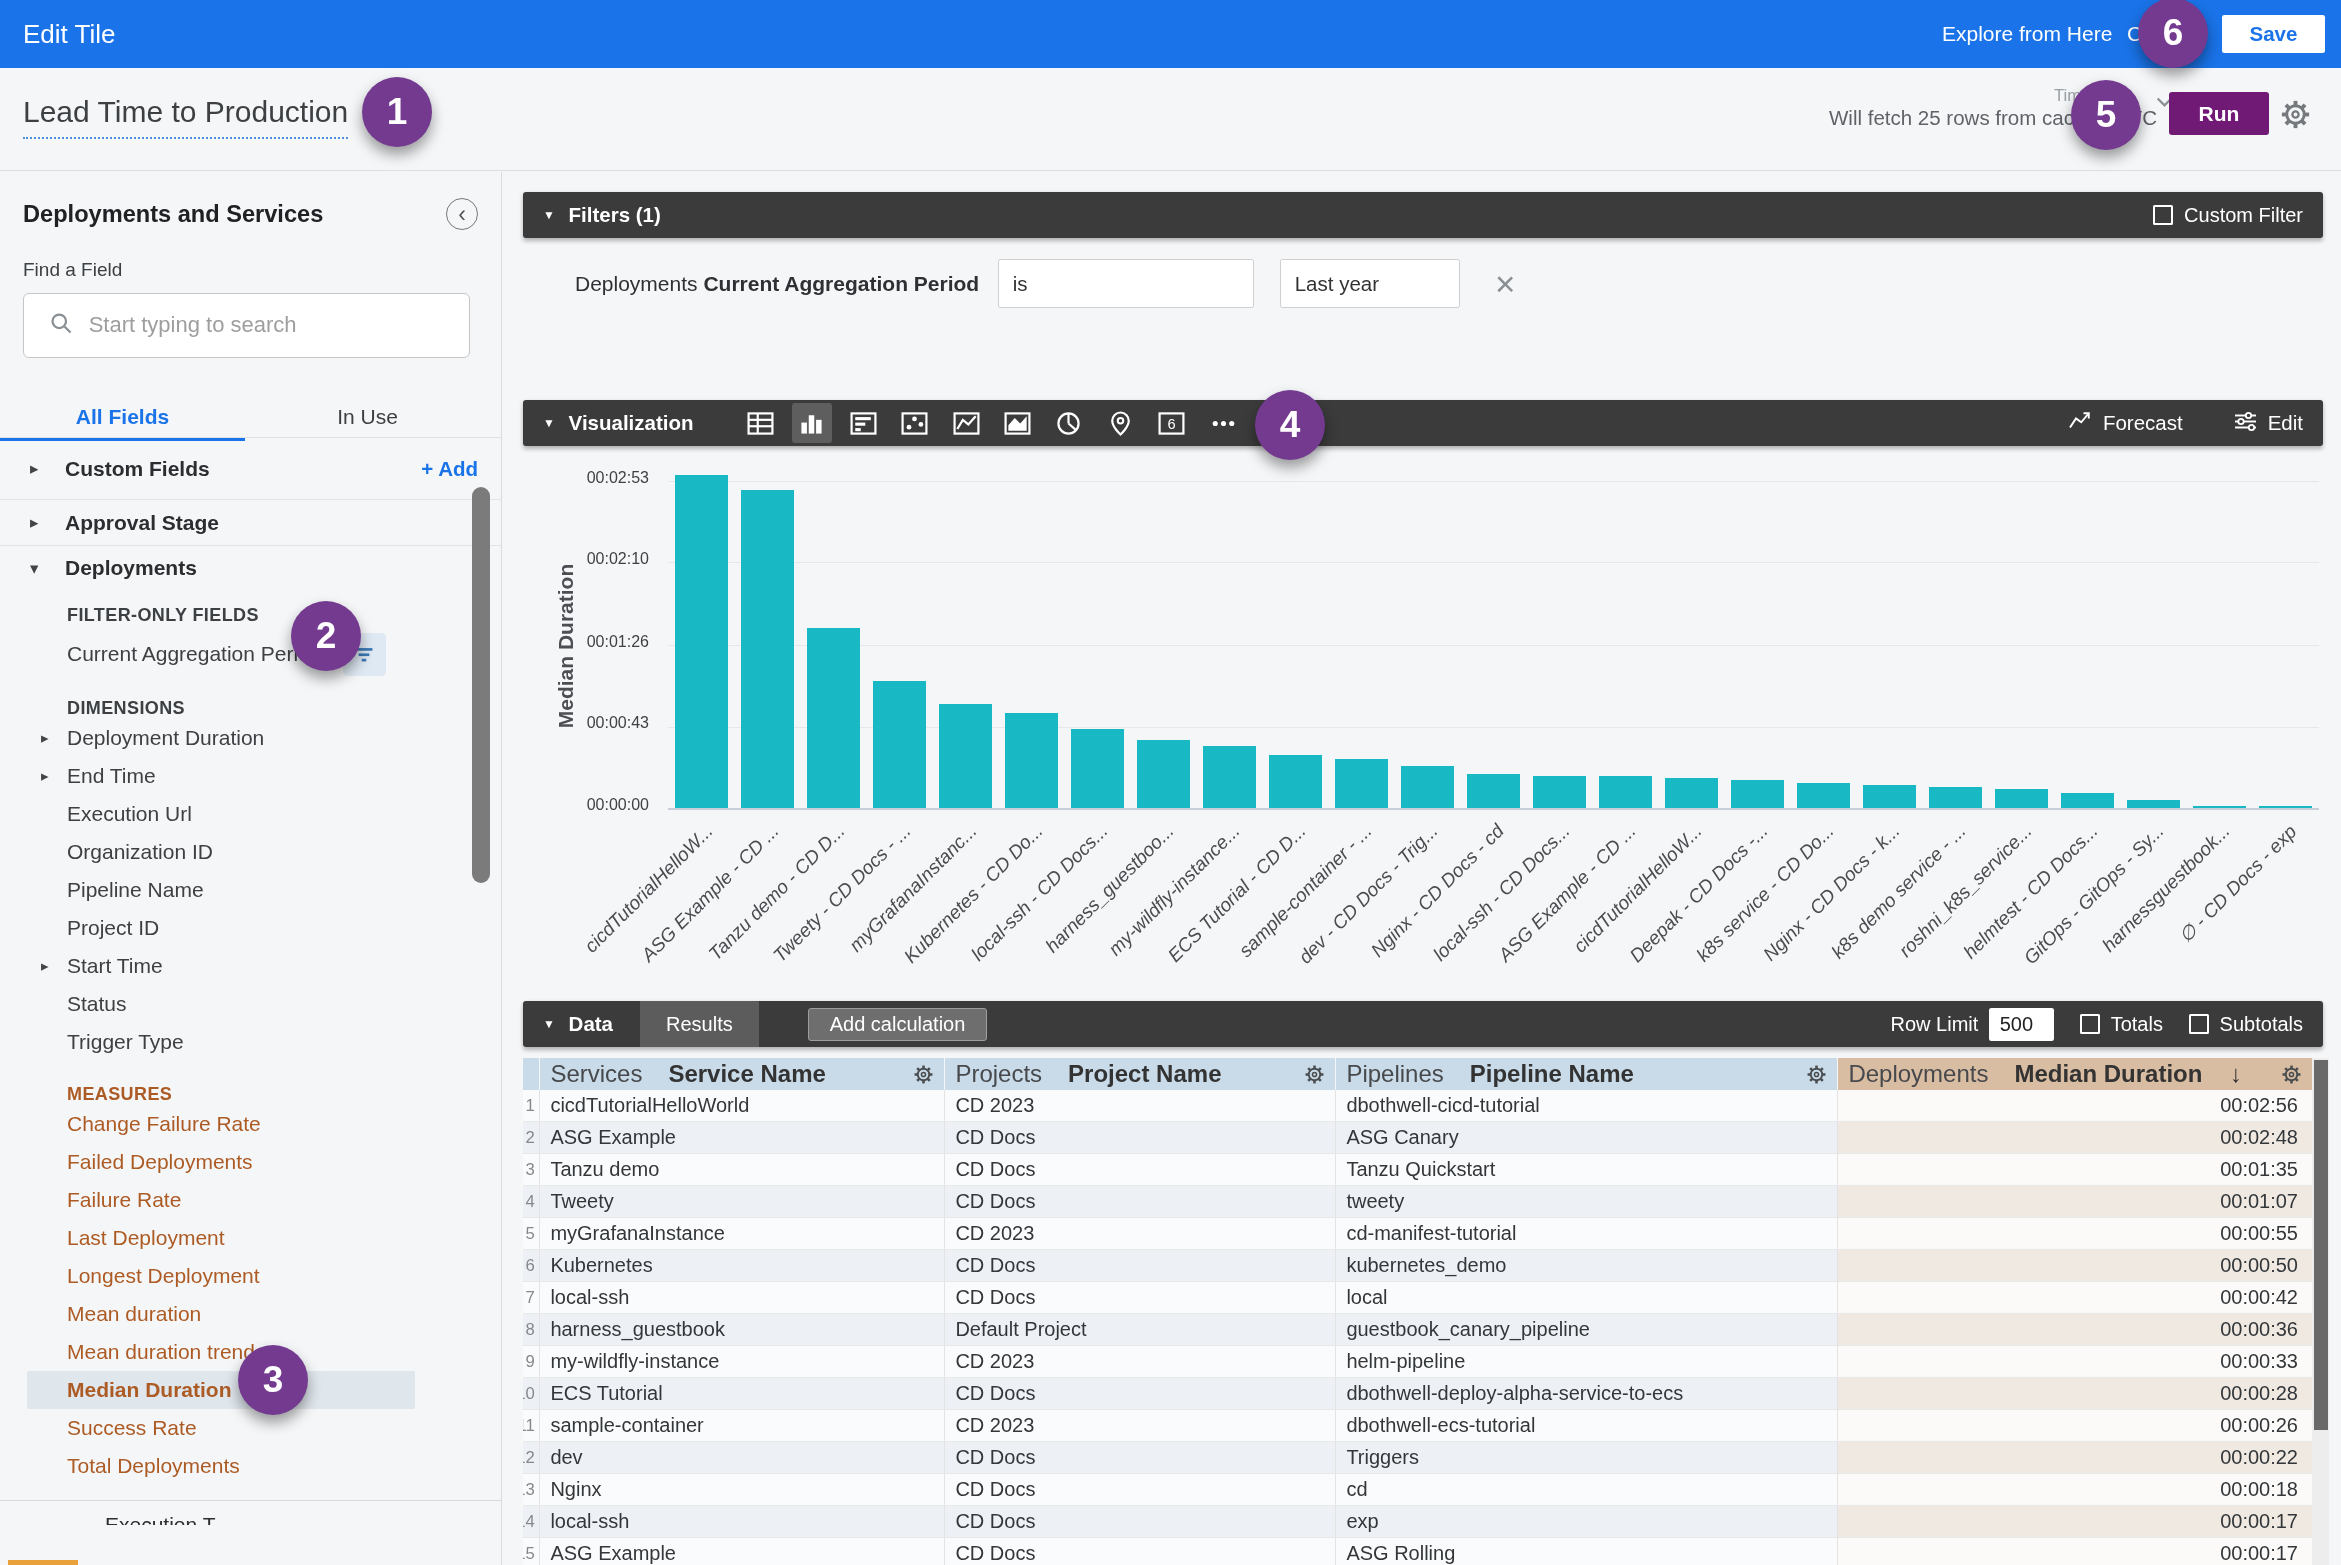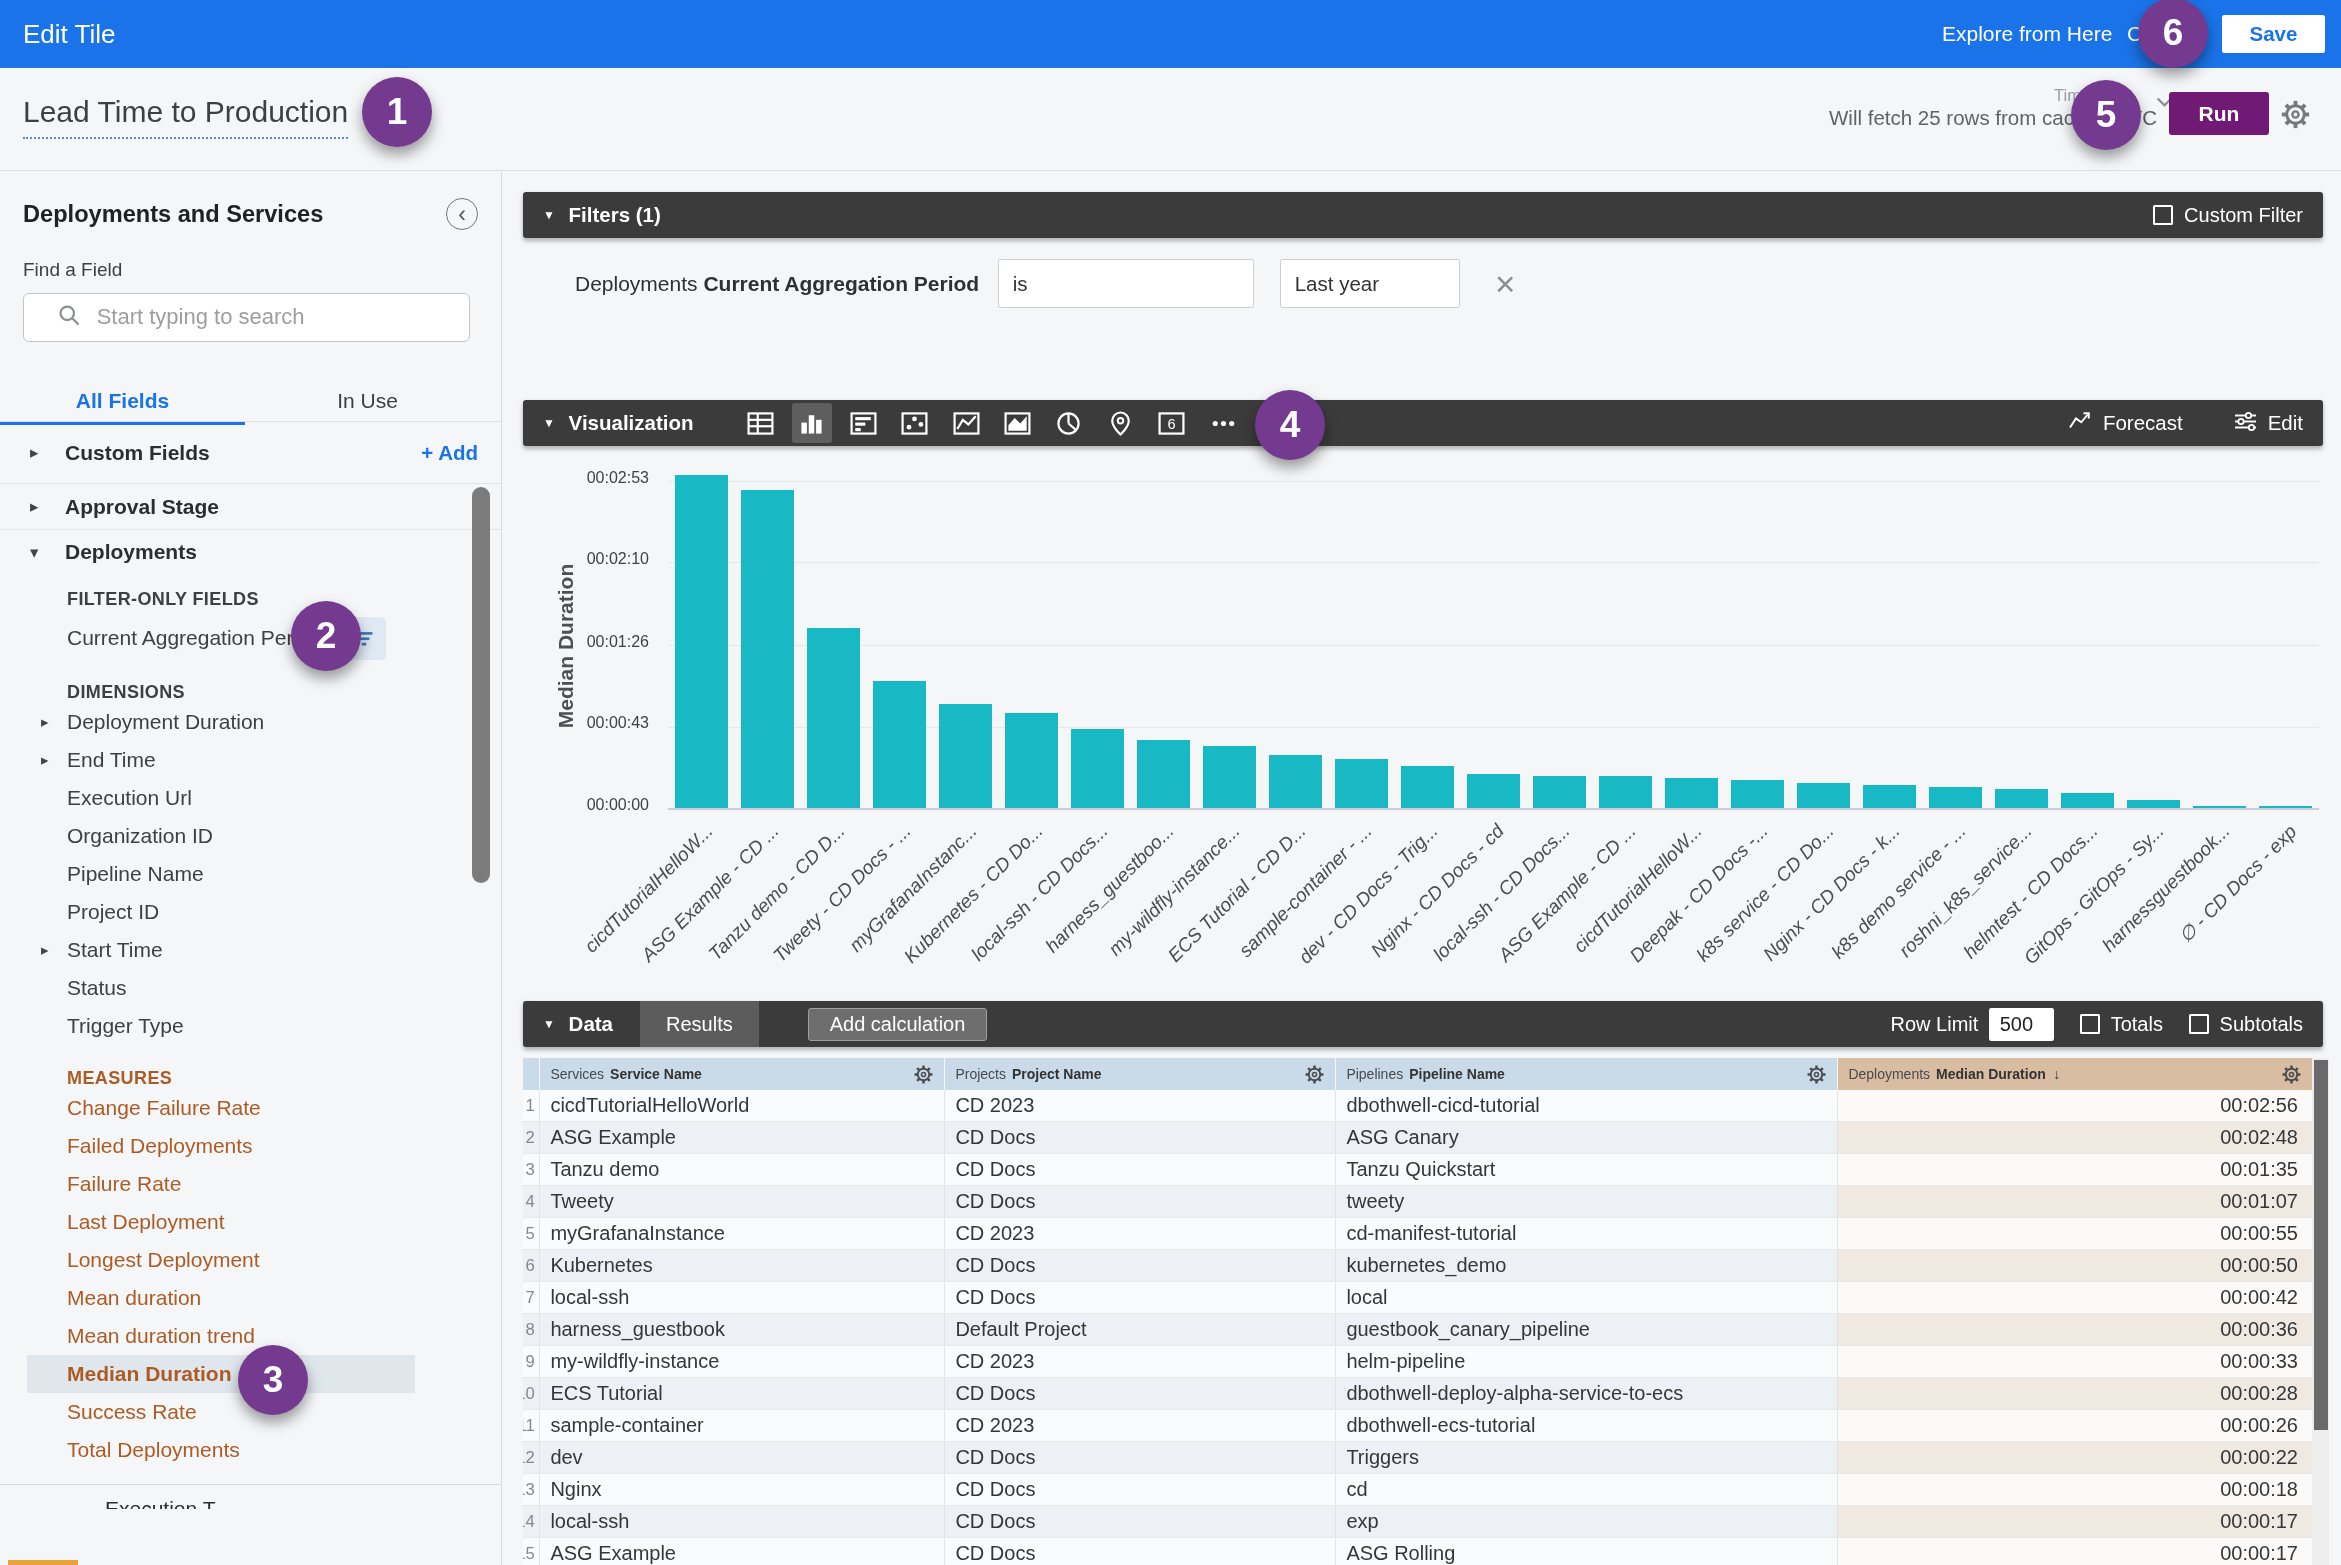--- a/index.html
+++ b/index.html
@@ -31,22 +31,22 @@
     font-size:37px; font-weight:700; display:flex; align-items:center; justify-content:center;
     box-shadow:0 7.6px 13.7px rgba(0,0,0,.38); z-index:60; }
   
   .sidebar { position:absolute; left:0; top:172px; width:502px; height:1394px; background:#f5f6f8;
     border-right:1.5px solid #d9dbde; overflow:hidden; padding-top:27px; z-index:4; }
   .sb-head { display:flex; align-items:center; padding:0 23px; height:30px; }
   .sb-head .t { font-size:23.6px; font-weight:700; color:#202124; }
   .collapse-btn { margin-left:auto; width:32px; height:32px; border:1.5px solid #777; border-radius:50%;
     display:flex; align-items:center; justify-content:center; color:#555; font-size:23px; cursor:pointer; }
   .find-label { margin:30px 23px 0; font-size:19px; color:#3c4043; height:23px; }
-  .search-box { margin:10.7px 23px 0; width:447px; height:49px; background:#fff; border:1.5px solid #c6c6c6; border-radius:6px;
-    display:flex; align-items:center; padding:0 32px; }
+  .search-box { margin:10.7px 23px 0; width:447px; height:65px; background:#fff; border:1.5px solid #c6c6c6; border-radius:6px;
+    display:flex; align-items:center; padding:0 24px; }
   .search-box input { border:none; outline:none; font-size:22px; color:#333; margin-left:13.7px; width:365px;
     font-family:"Liberation Sans",sans-serif; background:transparent; }
   .search-box input::placeholder { color:#9e9e9e; }
   .sb-tabs { margin-top:43px; height:33px; display:flex; position:relative; }
   .sb-tab { width:245px; display:flex; align-items:center; justify-content:center; font-size:21px; cursor:pointer; }
   .sb-tab.active { color:#1a73e8; font-weight:700; }
   .sb-tab.idle { color:#3c4043; }
   .tab-underline { position:absolute; left:0; top:37px; width:245px; height:3.8px; background:#1a73e8; }
   .tab-line { margin-top:3.8px; height:0.8px; background:#dfe1e4; }
   .group-row { display:flex; align-items:center; padding:0 23px 0 30px; position:relative; }
@@ -117,21 +117,21 @@
     font-size:20px; cursor:pointer; }
   .add-calc { margin-left:49px; height:33px; display:flex; align-items:center; padding:0 21px; background:#6e6e6e;
     border:0.8px solid #9e9e9e; border-radius:3px; font-size:20px; cursor:pointer; }
   .rowlimit-label { font-size:20px; }
   .rowlimit-input { margin-left:10.7px; width:65px; height:33px; border:none; border-radius:2.3px; background:#fff;
     font-size:20px; color:#222; padding-left:10.7px; font-family:"Liberation Sans",sans-serif; }
   .cb-group { display:flex; align-items:center; margin-left:26px; }
   
   #table { position:absolute; left:523px; top:1058px; width:1806px; height:508px; overflow:hidden; z-index:2; }
   .thead { display:flex; height:32px; }
-  .hcell { display:flex; align-items:center; font-size:14px; color:#333; padding-left:10.7px; border-right:1.5px solid #f5f6f8; }
+  .hcell { display:flex; align-items:center; font-size:24px; color:#333; padding-left:10.7px; border-right:1.5px solid #f5f6f8;gap:20px; }
   .hcell.dim { background:#c9dbe8; }
   .hcell.meas { background:#d9bda3; }
   .hview { color:#47494c; margin-right:6px; white-space:nowrap; }
   .hfield { font-weight:700; white-space:nowrap; }
   .sort-arrow { font-weight:700; margin-left:7.6px; }
   .gear-slot { margin-left:auto; margin-right:9px; display:flex; }
   .c0 { width:16.7px; }
   .c1 { width:405px; }
   .c2 { width:391px; }
   .c3 { width:502px; }

